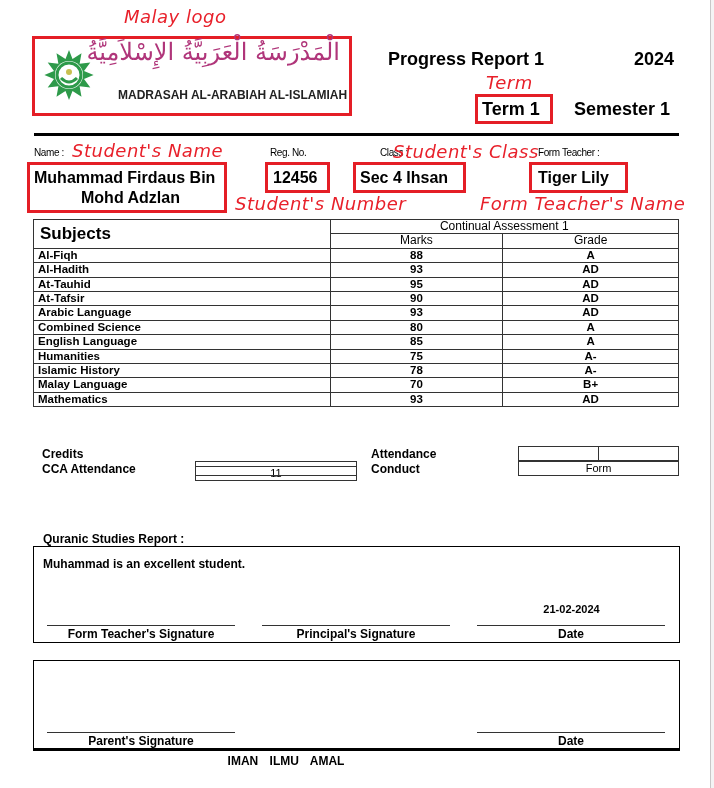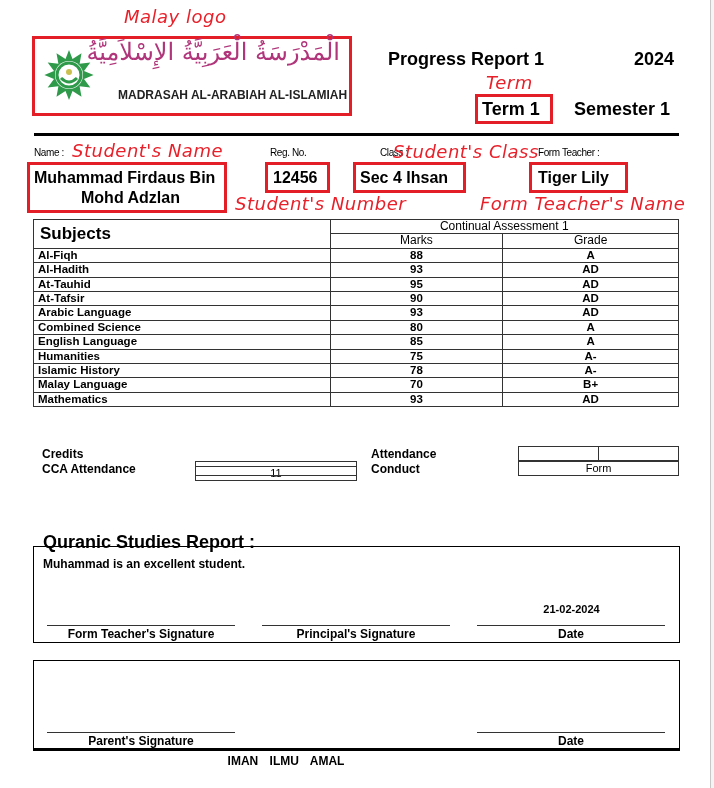--- a/index.html
+++ b/index.html
@@ -164,21 +164,21 @@
 <div class="abs stat-label" style="left:42px; top:462px;">CCA Attendance</div>
 <div class="stat-box" style="left:195px; top:446px; width:162px;margin-top:20px;">11</div>
 <div class="stat-box" style="left:195px; top:461px; width:162px;"></div>
 
 <div class="abs stat-label" style="left:371px; top:447px;">Attendance</div>
 <div class="abs stat-label" style="left:371px; top:462px;">Conduct</div>
 <div class="stat-box" style="left:518px; top:446px; width:81px;"></div>
 <div class="stat-box" style="left:598px; top:446px; width:81px;"></div>
 <div class="stat-box" style="left:518px; top:461px; width:161px;">Form</div>
 
-<div class="abs" style="left:43px; top:532px; font-size:18px; font-weight:bold; white-space:nowrap;">Quranic Studies Report :</div>
+<div class="abs" style="left:43px; top:532px; font-size:12px; font-weight:bold; white-space:nowrap;">Quranic Studies Report :</div>
 <div class="frame" style="left:33px; top:546px; width:647px; height:97px;"></div>
 <div class="abs" style="left:43px; top:557px; font-size:12px; font-weight:bold; white-space:nowrap;">Muhammad is an excellent student.</div>
 <div class="abs" style="left:478px; top:603px; width:187px; text-align:center; font-size:11px; font-weight:bold;">21-02-2024</div>
 
 <div class="sig-line" style="left:47px; top:625px; width:188px;"></div>
 <div class="sig-label" style="left:47px; top:627px; width:188px;">Form Teacher's Signature</div>
 <div class="sig-line" style="left:262px; top:625px; width:188px;"></div>
 <div class="sig-label" style="left:262px; top:627px; width:188px;">Principal's Signature</div>
 <div class="sig-line" style="left:477px; top:625px; width:188px;"></div>
 <div class="sig-label" style="left:477px; top:627px; width:188px;">Date</div>

